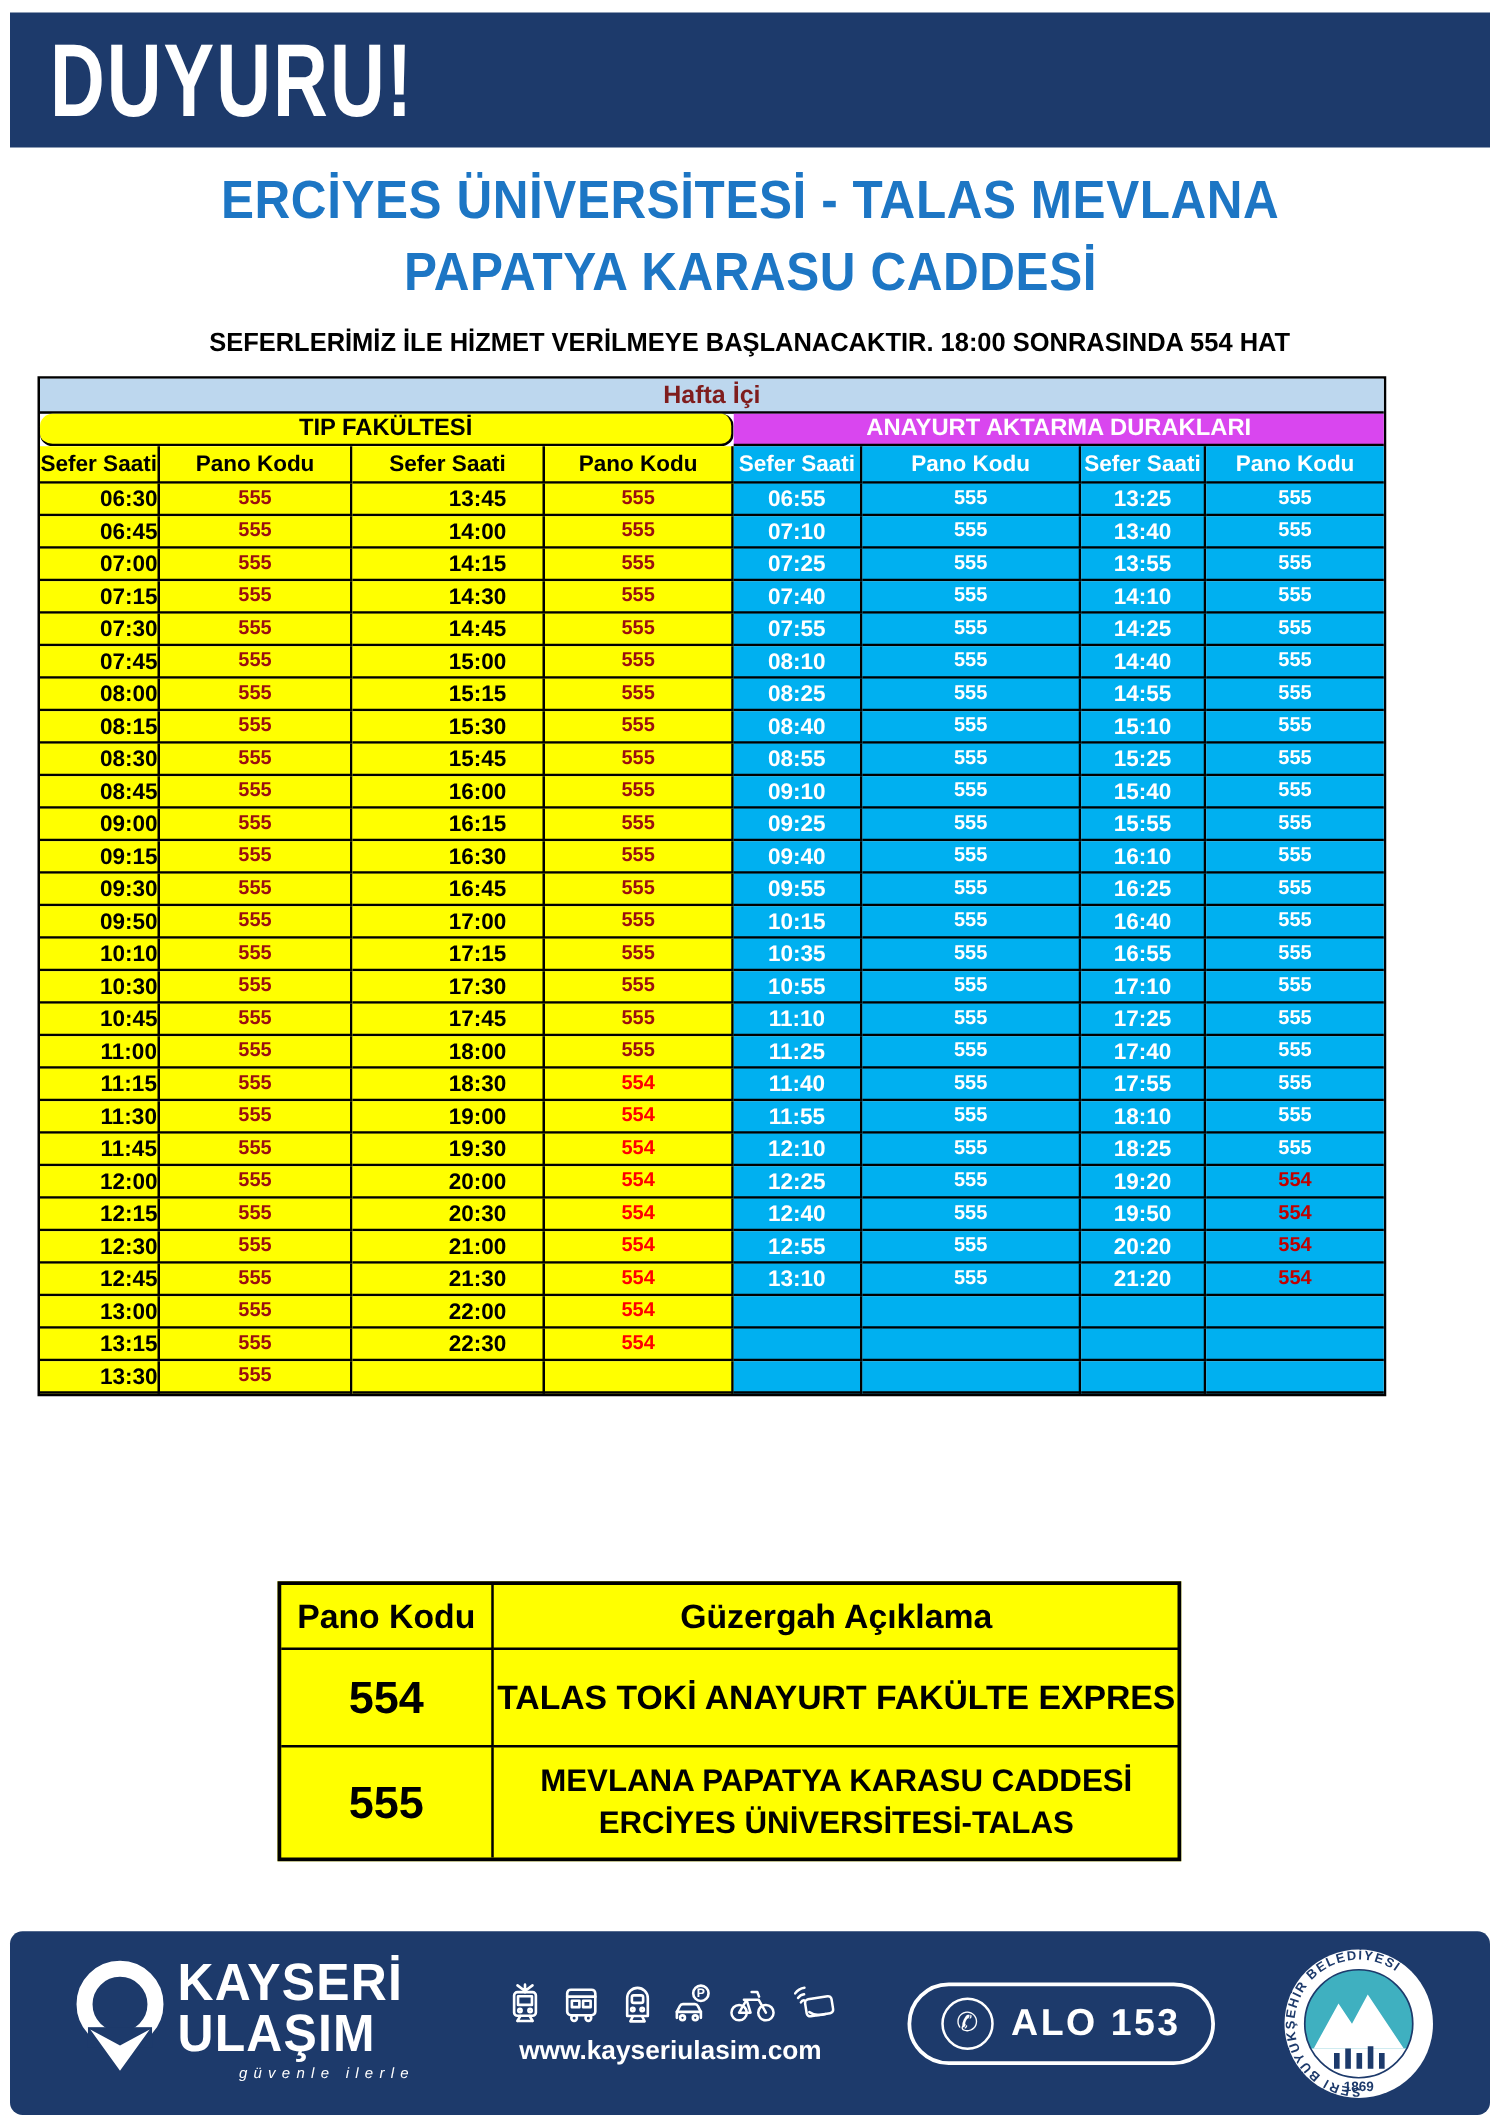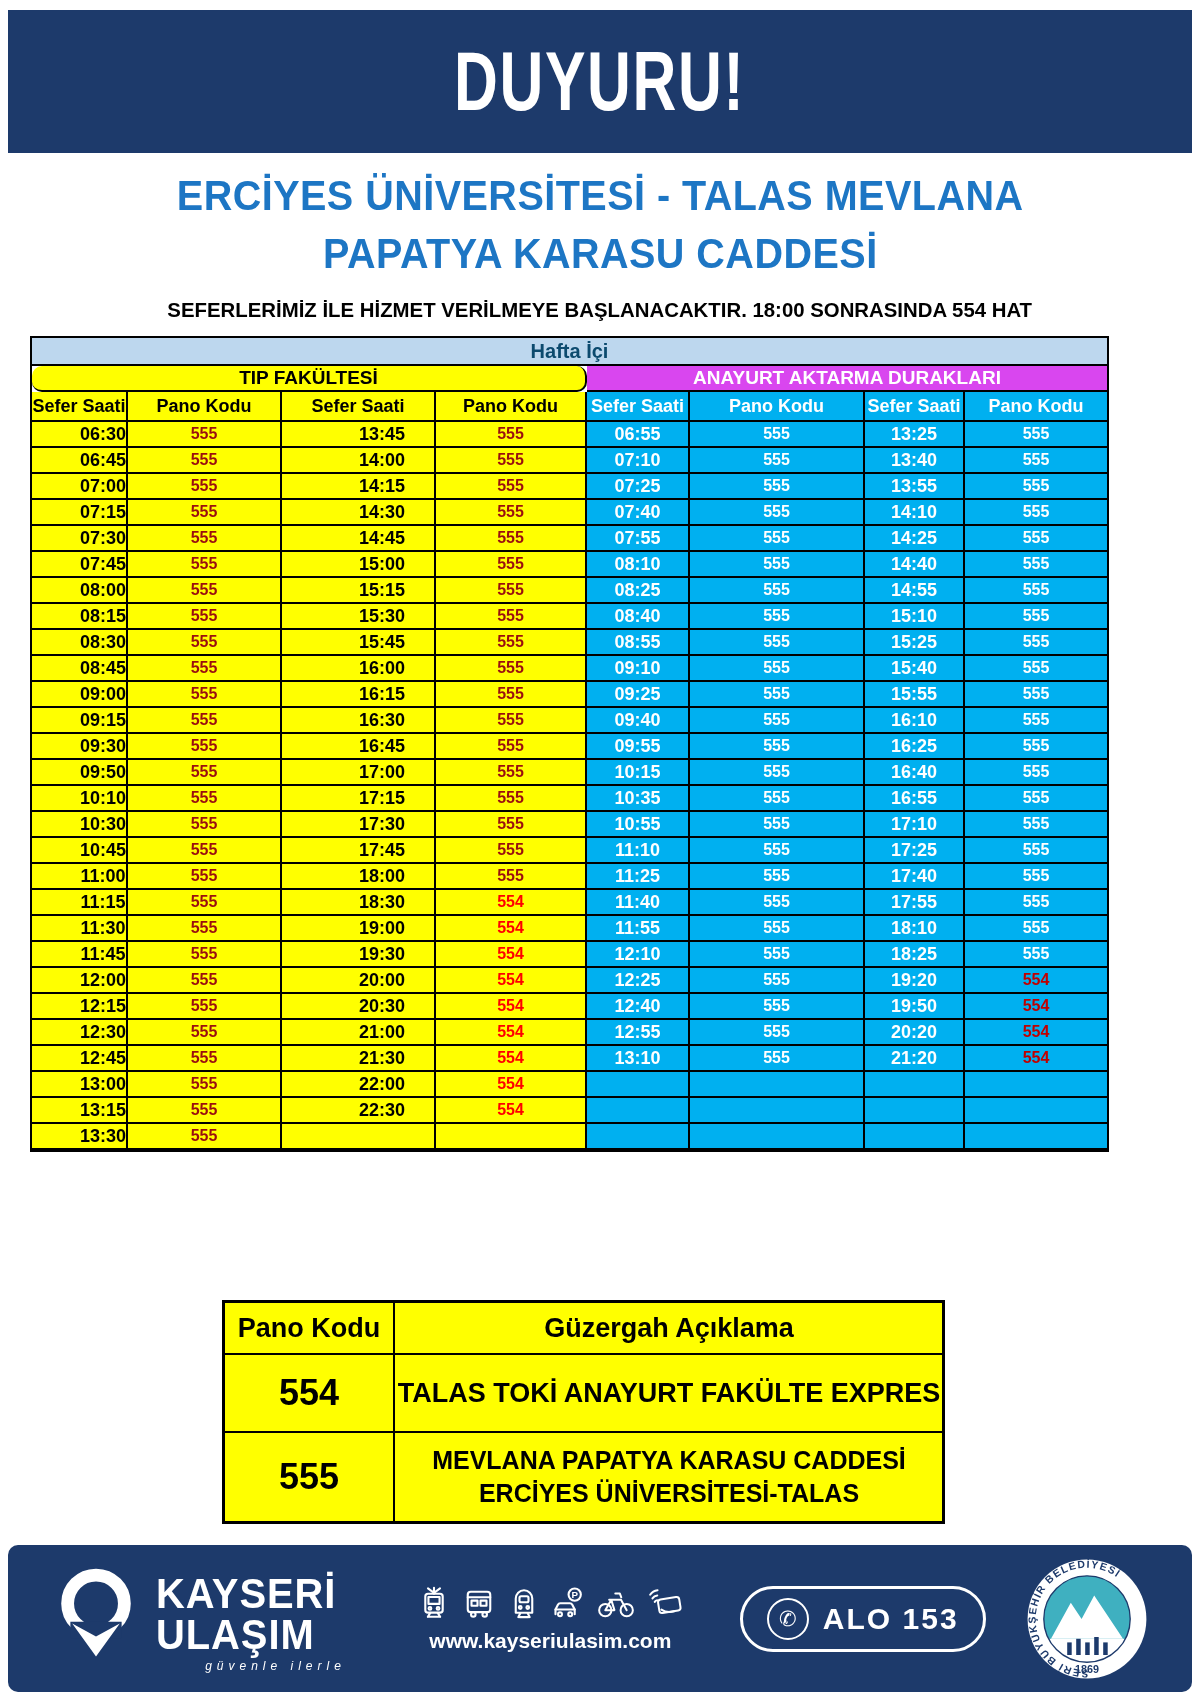--- a/index.html
+++ b/index.html
@@ -2,22 +2,22 @@
 <html><head>
 <meta charset="utf-8">
 <style>
   html,body{margin:0;padding:0;}
   body{
     width:1200px;height:1697px;overflow:hidden;background:#ffffff;
     font-family:"Liberation Sans", sans-serif;position:relative;
   }
   
   .banner{
-    margin:10px 8px 0 8px;height:143px;background:#1d3a6b;
-    display:flex;align-items:center;justify-content:center;
+    margin:10px 8px 0 8px;height:108px;background:#1d3a6b;
+    display:flex;align-items:center;justify-content:flex-start;
   }
   .banner .big{
     color:#fff;font-size:74px;font-weight:800;letter-spacing:2px;
     display:inline-block;transform:scaleX(.82) scaleY(1.12);
   }
   
   .title{
     text-align:center;color:#1d76c4;font-weight:700;font-size:43px;
     letter-spacing:.5px;
   }
@@ -38,21 +38,21 @@
     grid-template-rows:28px 26px 30px;
     grid-auto-rows:26px;
     border:2px solid #000;
   }
   .schedule > div{
     box-sizing:border-box;border-right:2px solid #000;border-bottom:2px solid #000;
     display:flex;align-items:center;justify-content:center;
     font-weight:700;overflow:hidden;white-space:nowrap;
   }
   .schedule > div:nth-child(8n+11){border-right:none;} 
-  .periodbar{grid-column:1/-1;background:#bdd7ee;color:#0c4a6e;font-size:20px;border-right:none !important;}
+  .periodbar{grid-column:1/-1;background:#bdd7ee;color:#7f1d1d;font-size:20px;border-right:none !important;}
   .sec-y{grid-column:1/5;background:#ffff00;color:#000;font-size:19px;border-radius:10px;}
   .sec-c{grid-column:5/9;background:#d946ef;color:#fff;font-size:19px;border-right:none !important;}
   .hy{background:#ffff00;color:#000;font-size:18px;}
   .hc{background:#00b0f0;color:#fff;font-size:18px;}
   .y{background:#ffff00;}
   .c{background:#00b0f0;}
   .time-y{color:#000;font-size:18px;padding-left:48px;}
   .code555-y{color:#9a0f0f;font-size:16px;}
   .code554-y{color:#ff0000;font-size:16px;}
   .time-c{color:#fff;font-size:18px;}
@@ -75,21 +75,21 @@
   .lg-h{font-size:27px;}
   .lg-code{font-size:36px;}
   .lg-desc{font-size:27px;}
   .lg-desc2{font-size:25px;line-height:33px;}
   
   .footer{
     position:absolute;left:8px;right:8px;top:1545px;height:147px;
     background:#1d3a6b;border-radius:10px;
     display:flex;align-items:center;padding:0 42px;box-sizing:border-box;
   }
-  .logo{display:flex;align-items:flex-end;gap:14px;}
+  .logo{display:flex;align-items:flex-start;}
   .logo-text{display:flex;flex-direction:column;align-items:flex-start;}
   .logo-line{color:#fff;font-size:42px;font-weight:800;line-height:41px;letter-spacing:1px;transform:scaleX(.95);transform-origin:left;}
   .tagline{color:#fff;font-size:12px;letter-spacing:5px;font-style:italic;margin-top:4px;align-self:flex-end;}
   .mid{display:flex;flex-direction:column;align-items:center;gap:8px;margin-left:70px;}
   .icons{display:flex;align-items:flex-end;gap:9px;}
   .icons svg{stroke:#fff;fill:none;stroke-width:1.4;stroke-linecap:round;stroke-linejoin:round;}
   .site{color:#fff;font-size:21px;font-weight:800;}
   .alo{
     margin-left:55px;display:flex;align-items:center;gap:14px;
     border:3px solid #fff;border-radius:36px;padding:9px 24px;

